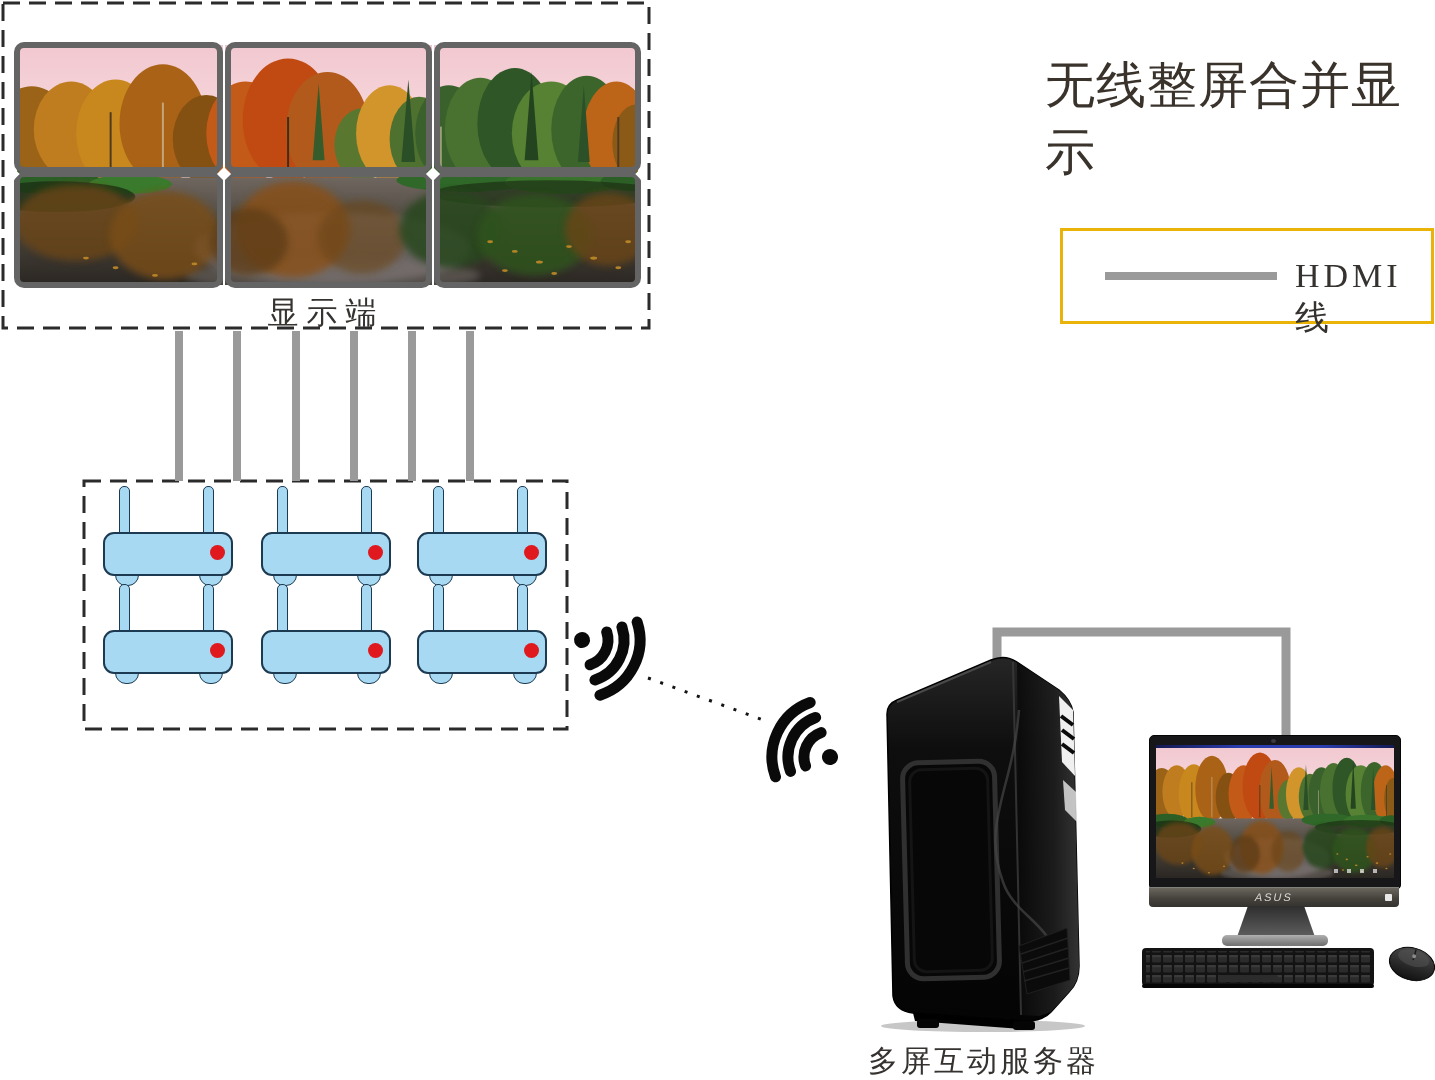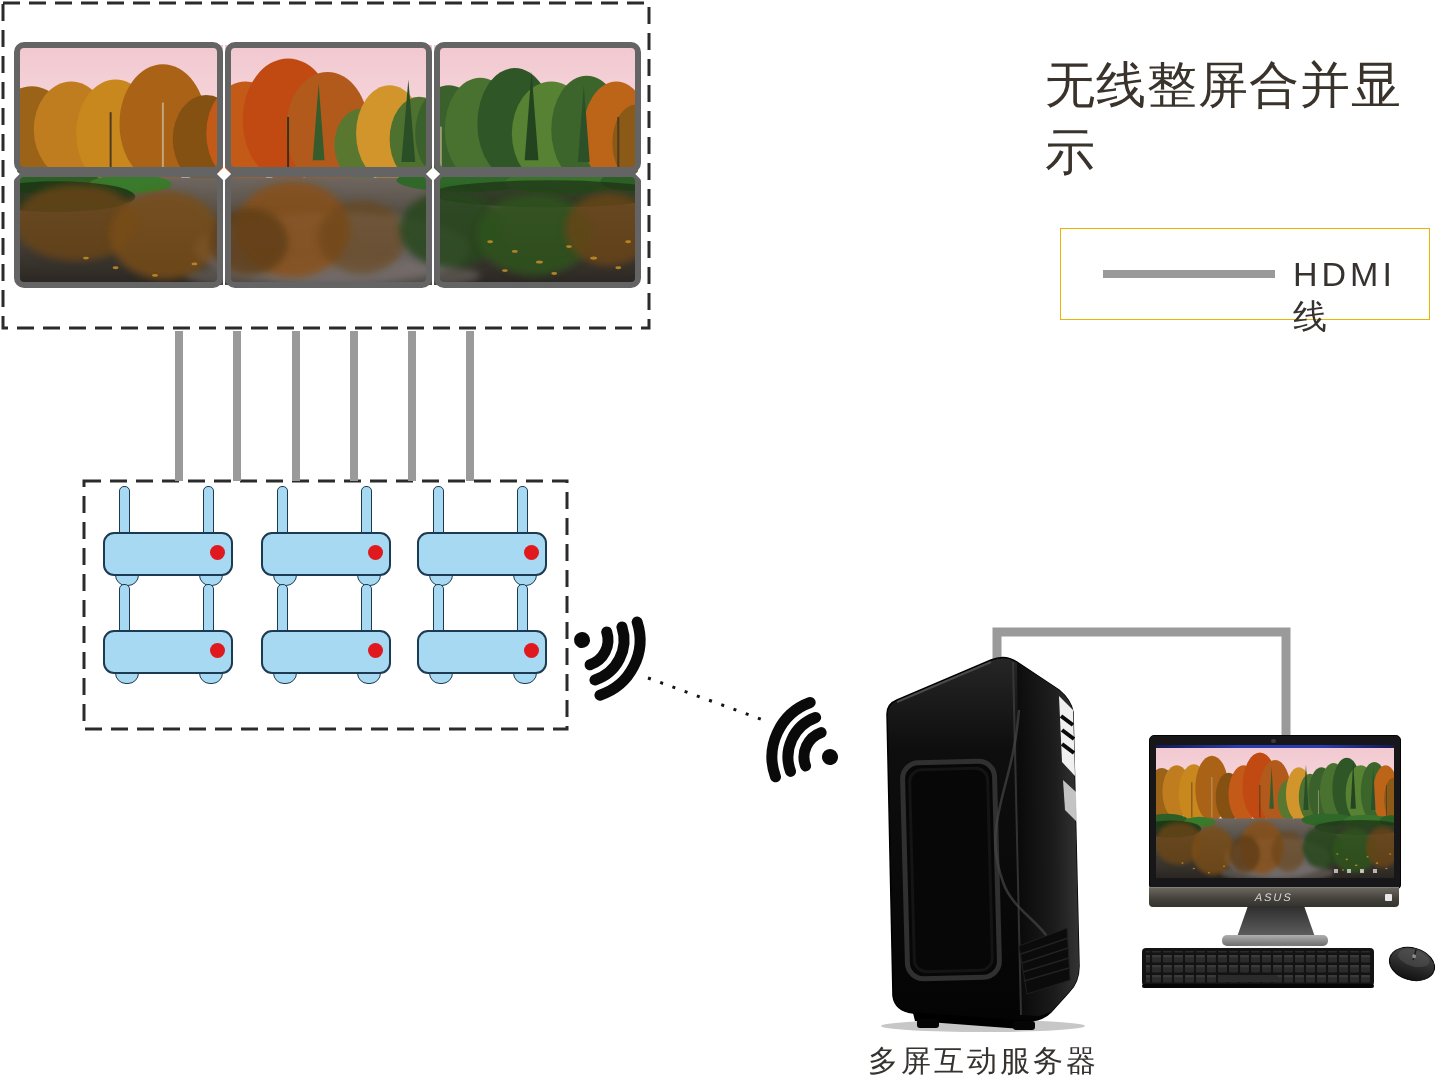--- a/index.html
+++ b/index.html
@@ -1,31 +1,31 @@
 <!DOCTYPE html>
 <html><head>
 <meta charset="utf-8">
 <style>
   html,body{margin:0;padding:0;background:#ffffff;}
   body{font-family:"Liberation Sans","DejaVu Sans",sans-serif;}
   .stage{position:relative;width:1435px;height:1080px;background:#fff;overflow:hidden;}
   .abs{position:absolute;}
-  .label{color:#353230;}
+  .label{color:#353230;font-family:Liberation Serif, serif;}
   
   .tile{position:absolute;border:6px solid #646464;border-radius:10px;background:transparent;}
   .gapline{position:absolute;background:#ffffff;}
   .sparkle{position:absolute;background:#ffffff;transform:rotate(45deg);}
   
   .router{position:absolute;width:130px;height:100px;}
   .router .ant{position:absolute;top:0;width:9px;height:52px;background:#a8d9f2;border:1.5px solid #1c3a52;border-radius:5px 5px 0 0;}
   .router .foot{position:absolute;top:84px;width:22px;height:14px;background:#a8d9f2;border:1.5px solid #1c3a52;border-radius:0 0 11px 11px;}
   .router .body{position:absolute;top:46px;left:0;width:126px;height:40px;background:#a8d9f2;border:2px solid #1c3a52;border-radius:11px;}
   .router .led{position:absolute;top:59px;left:107px;width:15px;height:15px;border-radius:50%;background:#e0191f;}
   
-  .legendbox{position:absolute;left:1060px;top:228px;width:368px;height:90px;border:1px solid #eab308;background:#fff;}
+  .legendbox{position:absolute;left:1060px;top:228px;width:368px;height:90px;border:3px solid #eab308;background:#fff;}
   
   .mon-frame{position:absolute;left:1149px;top:735px;width:250px;height:153px;background:#17171a;border-radius:5px;border:1px solid #050505;}
   .mon-screen{position:absolute;left:6px;top:9px;width:238px;height:133px;overflow:hidden;background:#000;}
   .mon-chin{position:absolute;left:1149px;top:887px;width:250px;height:19px;background:linear-gradient(#6b675f,#45423c 55%,#35332f);border-radius:0 0 4px 4px;border-top:1px solid #82807a;}
   .mon-brand{position:absolute;left:0;top:3px;width:100%;text-align:center;font-size:11px;letter-spacing:2px;color:#d6d6d4;transform:skewX(-12deg);}
   .mon-chip{position:absolute;left:236px;top:6px;width:7px;height:7px;background:#e8e8e8;border-radius:1px;}
   .mon-stand{position:absolute;left:1237px;top:906px;width:78px;height:31px;background:linear-gradient(#2e2e2e,#5f5f5f);clip-path:polygon(14% 0,86% 0,100% 100%,0 100%);}
   .mon-base{position:absolute;left:1222px;top:935px;width:106px;height:11px;border-radius:5px;background:linear-gradient(#b0b0b0,#6c6c6c);}
   .mon-base-refl{position:absolute;left:1222px;top:947px;width:106px;height:8px;border-radius:50%;background:#cfcfcf;opacity:.45;filter:blur(2px);}
 </style>
@@ -138,20 +138,21 @@
   <div class="tile" style="left:14px;top:42px;width:197px;height:119px"></div>
   <div class="tile" style="left:225px;top:42px;width:195px;height:119px"></div>
   <div class="tile" style="left:434px;top:42px;width:195px;height:119px"></div>
   <div class="tile" style="left:14px;top:171px;width:197px;height:105px"></div>
   <div class="tile" style="left:225px;top:171px;width:195px;height:105px"></div>
   <div class="tile" style="left:434px;top:171px;width:195px;height:105px"></div>
   <div class="sparkle" style="left:219px;top:169px;width:10px;height:10px"></div>
   <div class="sparkle" style="left:428px;top:169px;width:10px;height:10px"></div>
   <div class="sparkle" style="left:10px;top:170px;width:8px;height:8px"></div>
   <div class="sparkle" style="left:637px;top:170px;width:8px;height:8px"></div>
+  <div class="abs label" style="left:176px;top:292px;width:300px;text-align:center;font-size:31px;letter-spacing:8px">显示端</div>
 
   <div class="router" style="left:103px;top:486px">
     <div class="foot" style="left:12px"></div>
       <div class="foot" style="left:96px"></div>
     <div class="ant" style="left:16px"></div>
       <div class="ant" style="left:100px"></div>
     <div class="body"></div>
       <div class="led"></div>
   </div>
   <div class="router" style="left:261px;top:486px">

